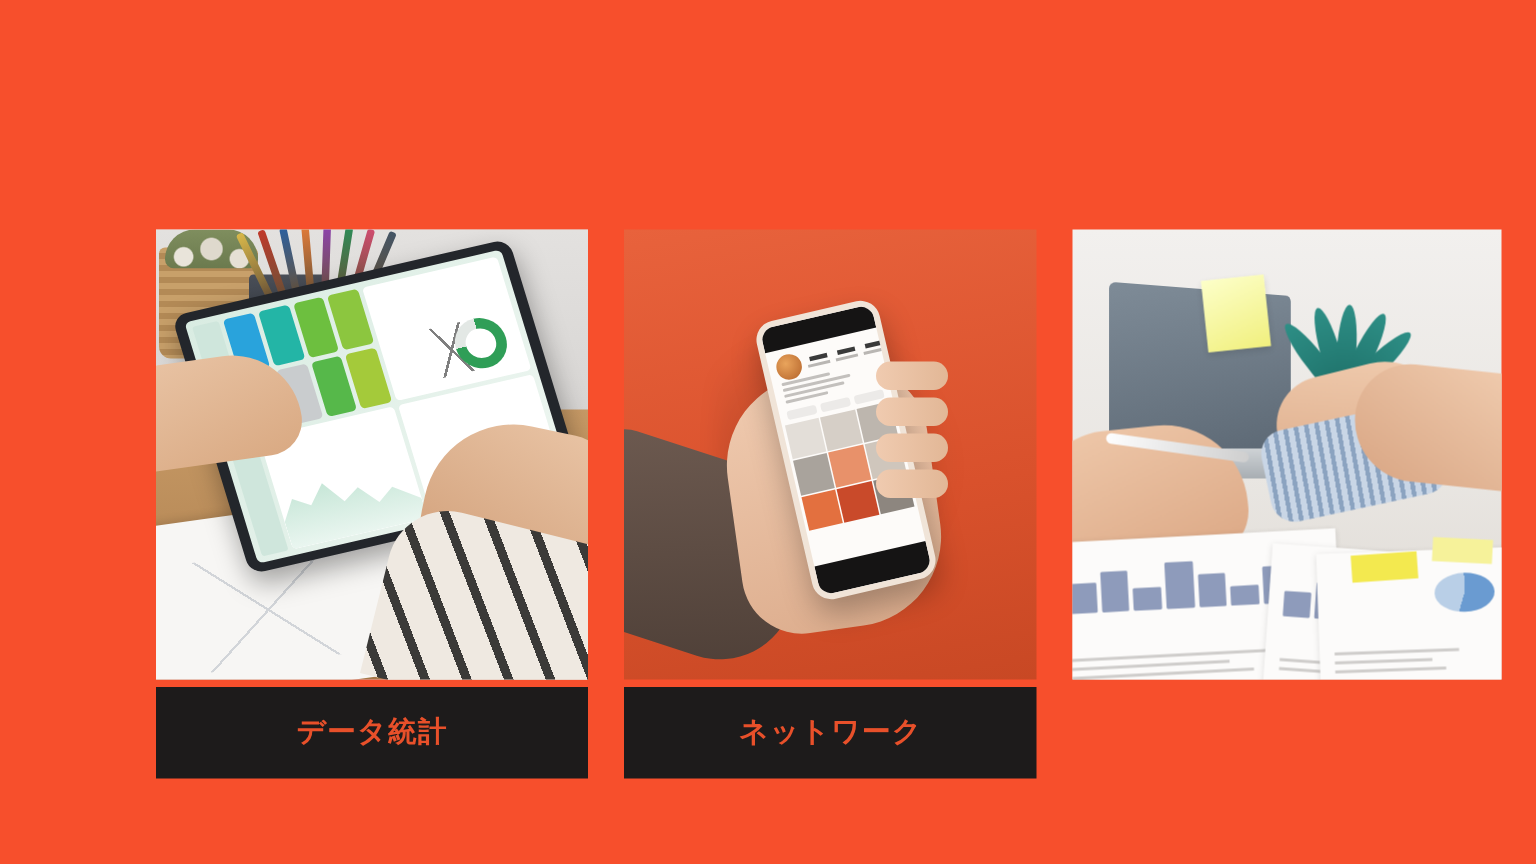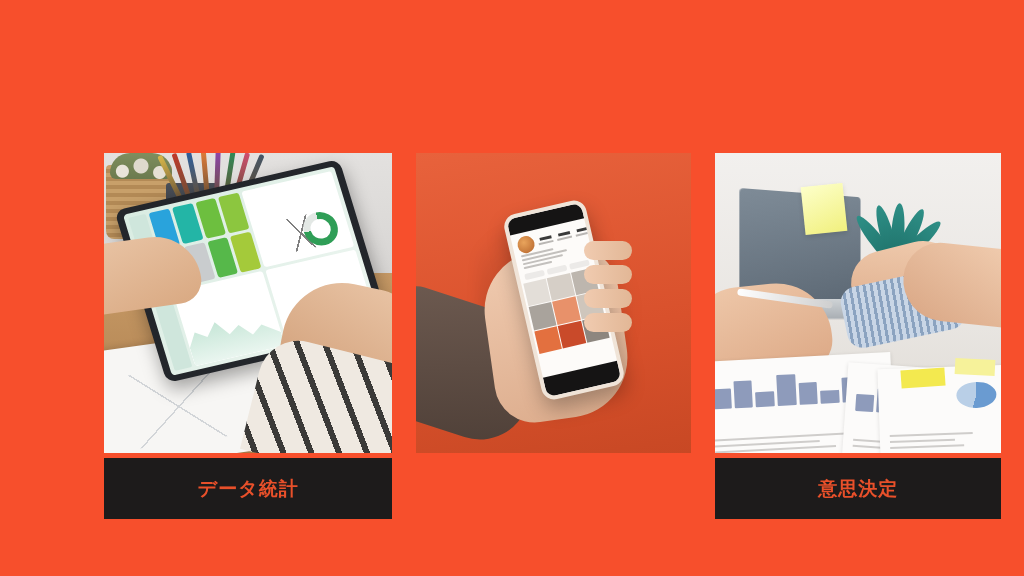--- a/index.html
+++ b/index.html
@@ -446,20 +446,23 @@
             <div class="pbar bot"></div>
           </div>
         </div>
         <div class="fingers">
           <i style="top:6px"></i>
             <i style="top:30px"></i>
             <i style="top:54px"></i>
             <i style="top:78px"></i>
         </div>
       </div>
+      <div class="card-caption">
+        <div class="card-caption-text">ネットワーク</div>
+      </div>
     </div>
 
     <div class="card card-3">
       <div class="card-photo ph3">
         <div class="laptop"></div>
         <div class="laptop-base"></div>
         <div class="sticky"></div>
         <div class="plant">
           <i style="transform:rotate(-38deg)"></i>
           <i style="transform:rotate(-16deg)"></i>
@@ -508,19 +511,16 @@
           <div class="pie3"></div>
           <div class="lines">
             <i style="width:74%"></i>
               <i style="width:58%"></i>
               <i style="width:66%"></i>
           </div>
         </div>
         <div class="sticky2"></div>
         <div class="sticky3"></div>
       </div>
-      <div class="card-caption">
-        <div class="card-caption-text">意思決定</div>
-      </div>
     </div>
 
   </div>
 </div>
 
 </body></html>

